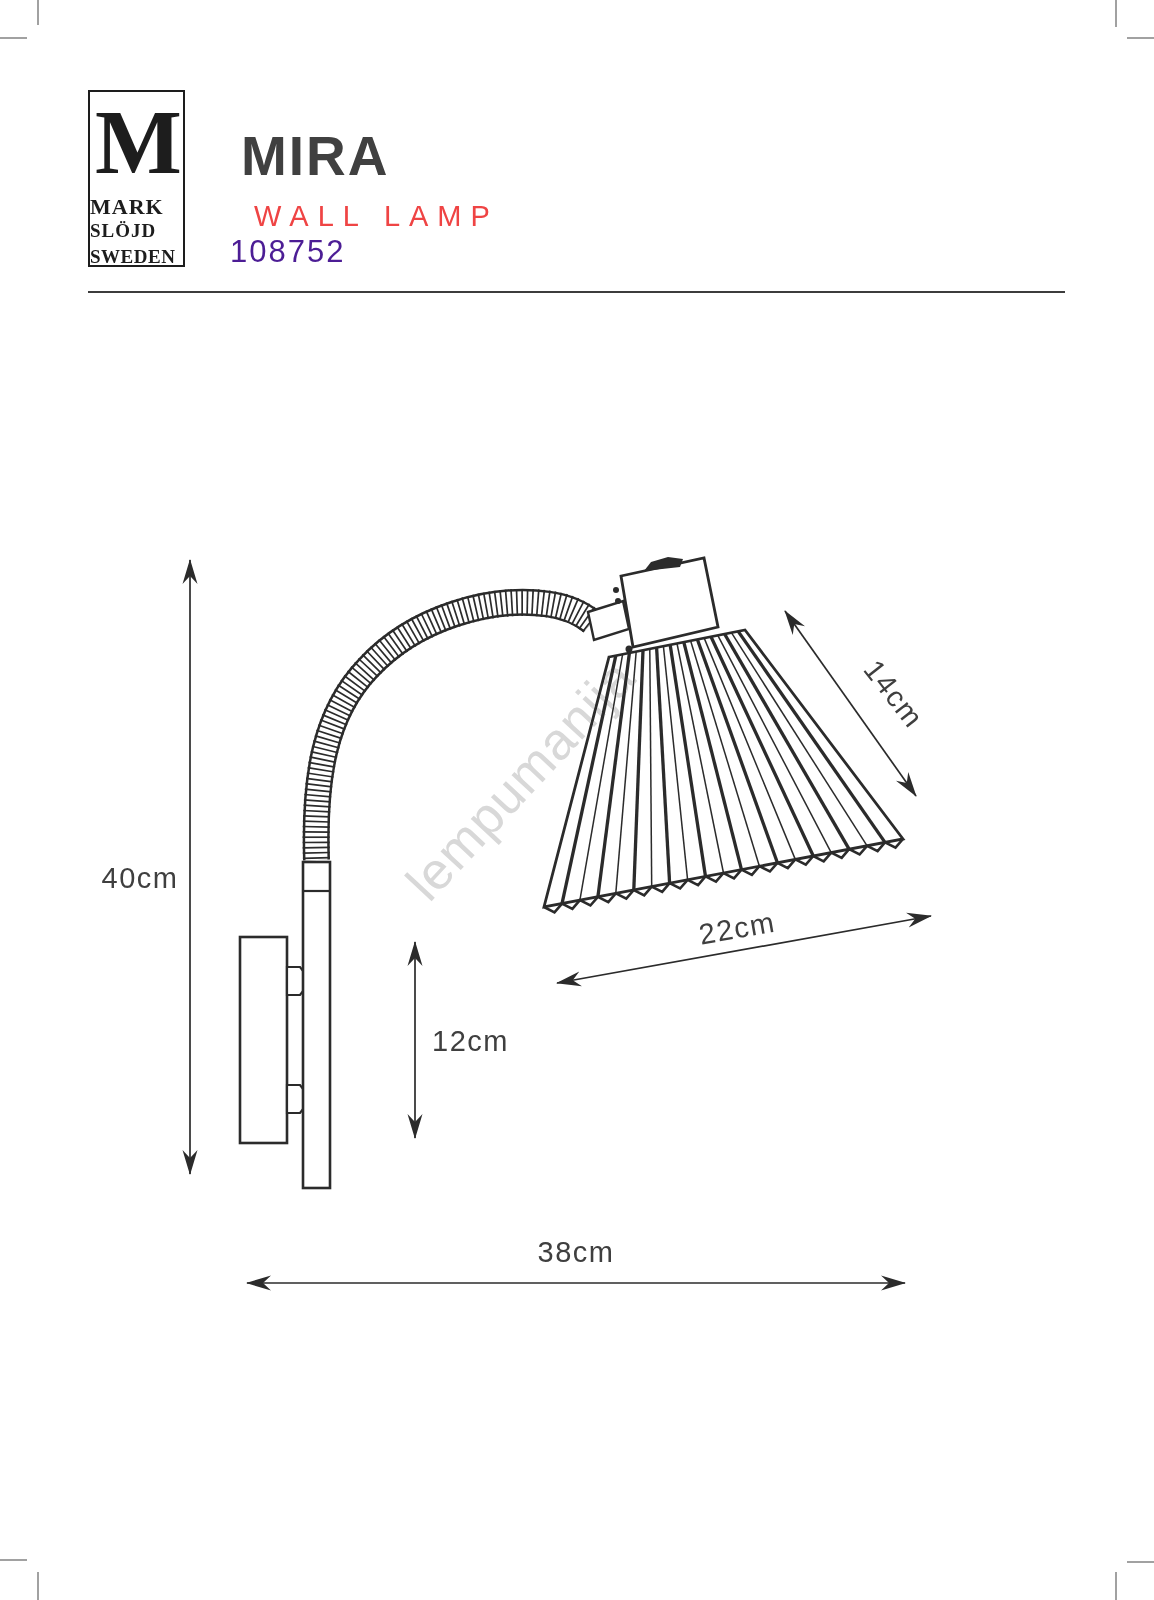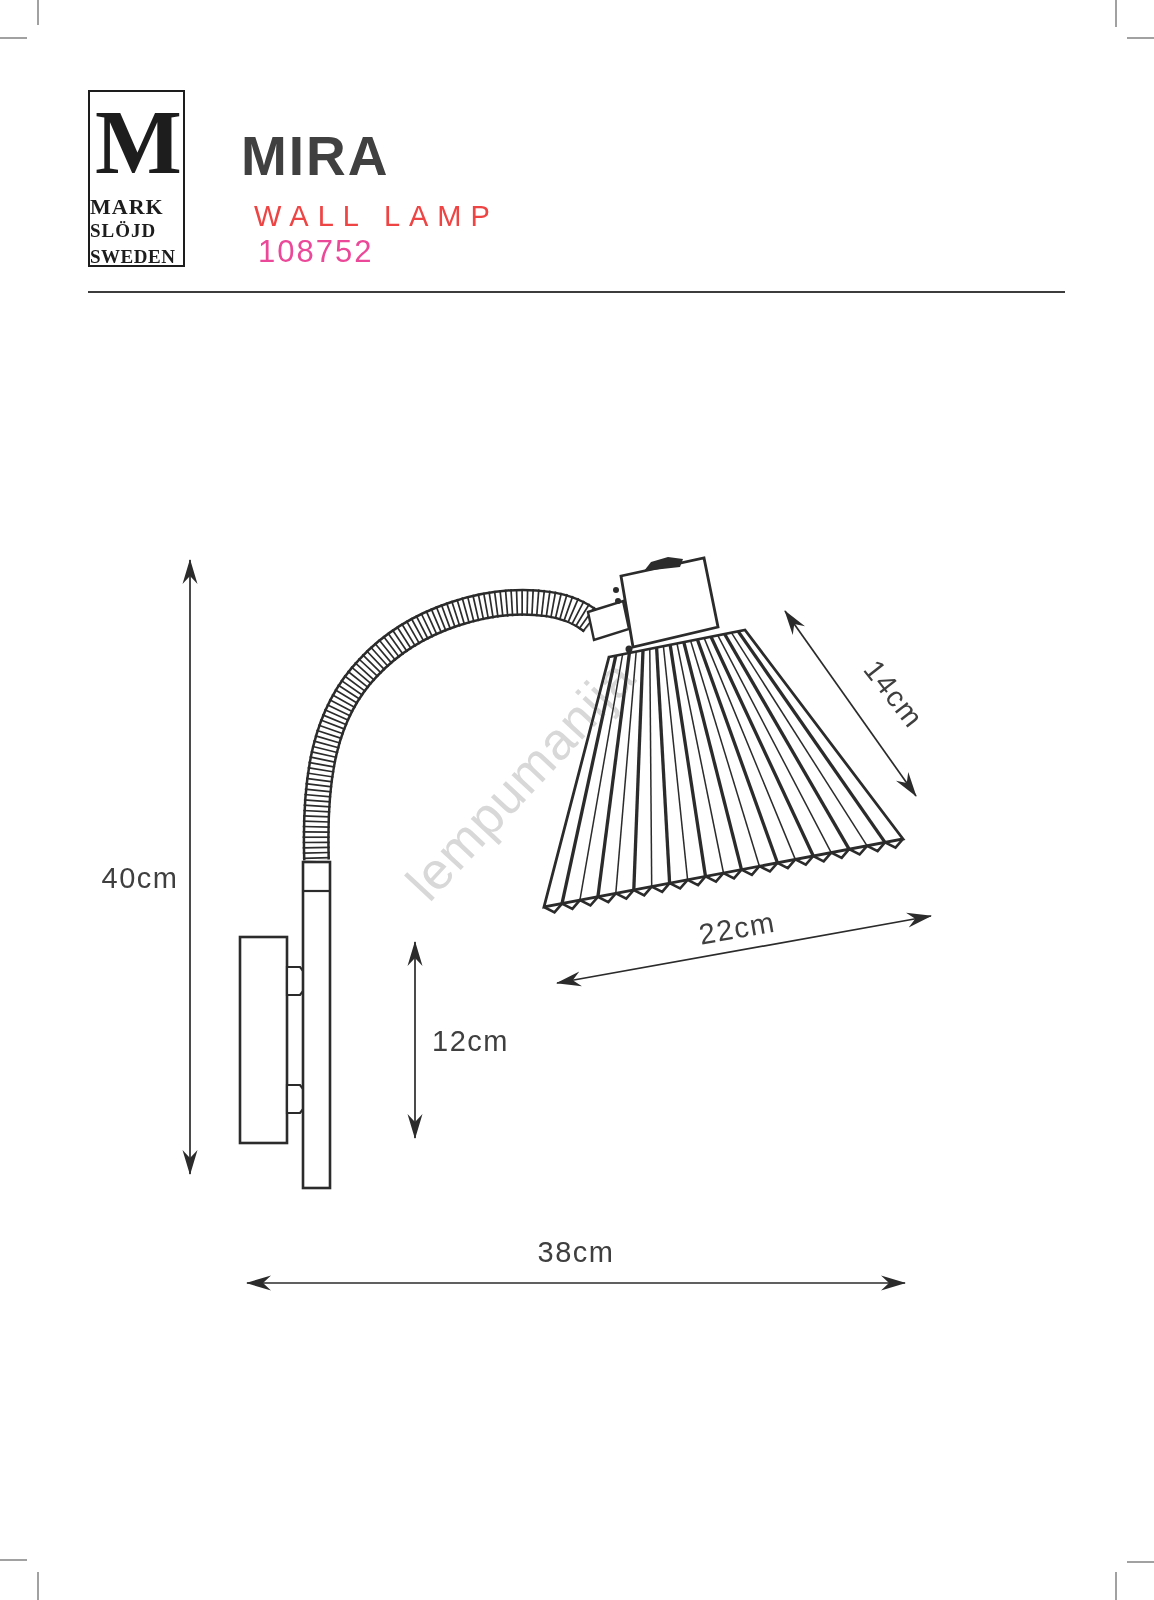--- a/index.html
+++ b/index.html
@@ -14,21 +14,21 @@
   .logo-m{flex:0 0 96px;text-align:center;font-weight:700;font-size:92px;line-height:100px;
           letter-spacing:-4px;}
   .logo-rule{height:2px;background:#1d1d1d;margin:1px 6px;}
   .logo-word{font-weight:700;text-align:left;letter-spacing:1px;}
   .logo-word.w1{font-size:22px;line-height:24px;margin-top:1px;}
   .logo-word.w2{font-size:19px;line-height:24px;margin-bottom:1px;}
   .logo-word.w3{font-size:19px;line-height:22px;letter-spacing:.5px;}
 
   .title{left:241px;top:124px;font-size:55px;font-weight:700;letter-spacing:2px;color:#404040;}
   .subtitle{left:243px;top:200px;font-size:29px;font-weight:400;letter-spacing:9px;color:#ef4444;margin-left:11px;}
-  .artno{left:258px;top:234px;font-size:31px;font-weight:400;letter-spacing:2px;color:#ec4899;}
+  .artno{left:230px;top:234px;font-size:31px;font-weight:400;letter-spacing:2px;color:#4c1d95;}
   .header-rule{left:88px;top:291px;width:977px;height:2px;background:#3c3c3c;}
 
   
   #lamp-svg{left:0;top:0;}
   .ink{stroke:#2b2b2b;}
   .dim-line{stroke:#2b2b2b;stroke-width:1.7;fill:none;}
   .dim-label{font-family:"Liberation Sans",sans-serif;font-size:29px;fill:#3f3f3f;letter-spacing:1.5px;}
 
   .watermark{left:438px;top:852px;font-size:52px;letter-spacing:1px;color:#d8d8d8;
              transform:rotate(-47deg);transform-origin:left bottom;

